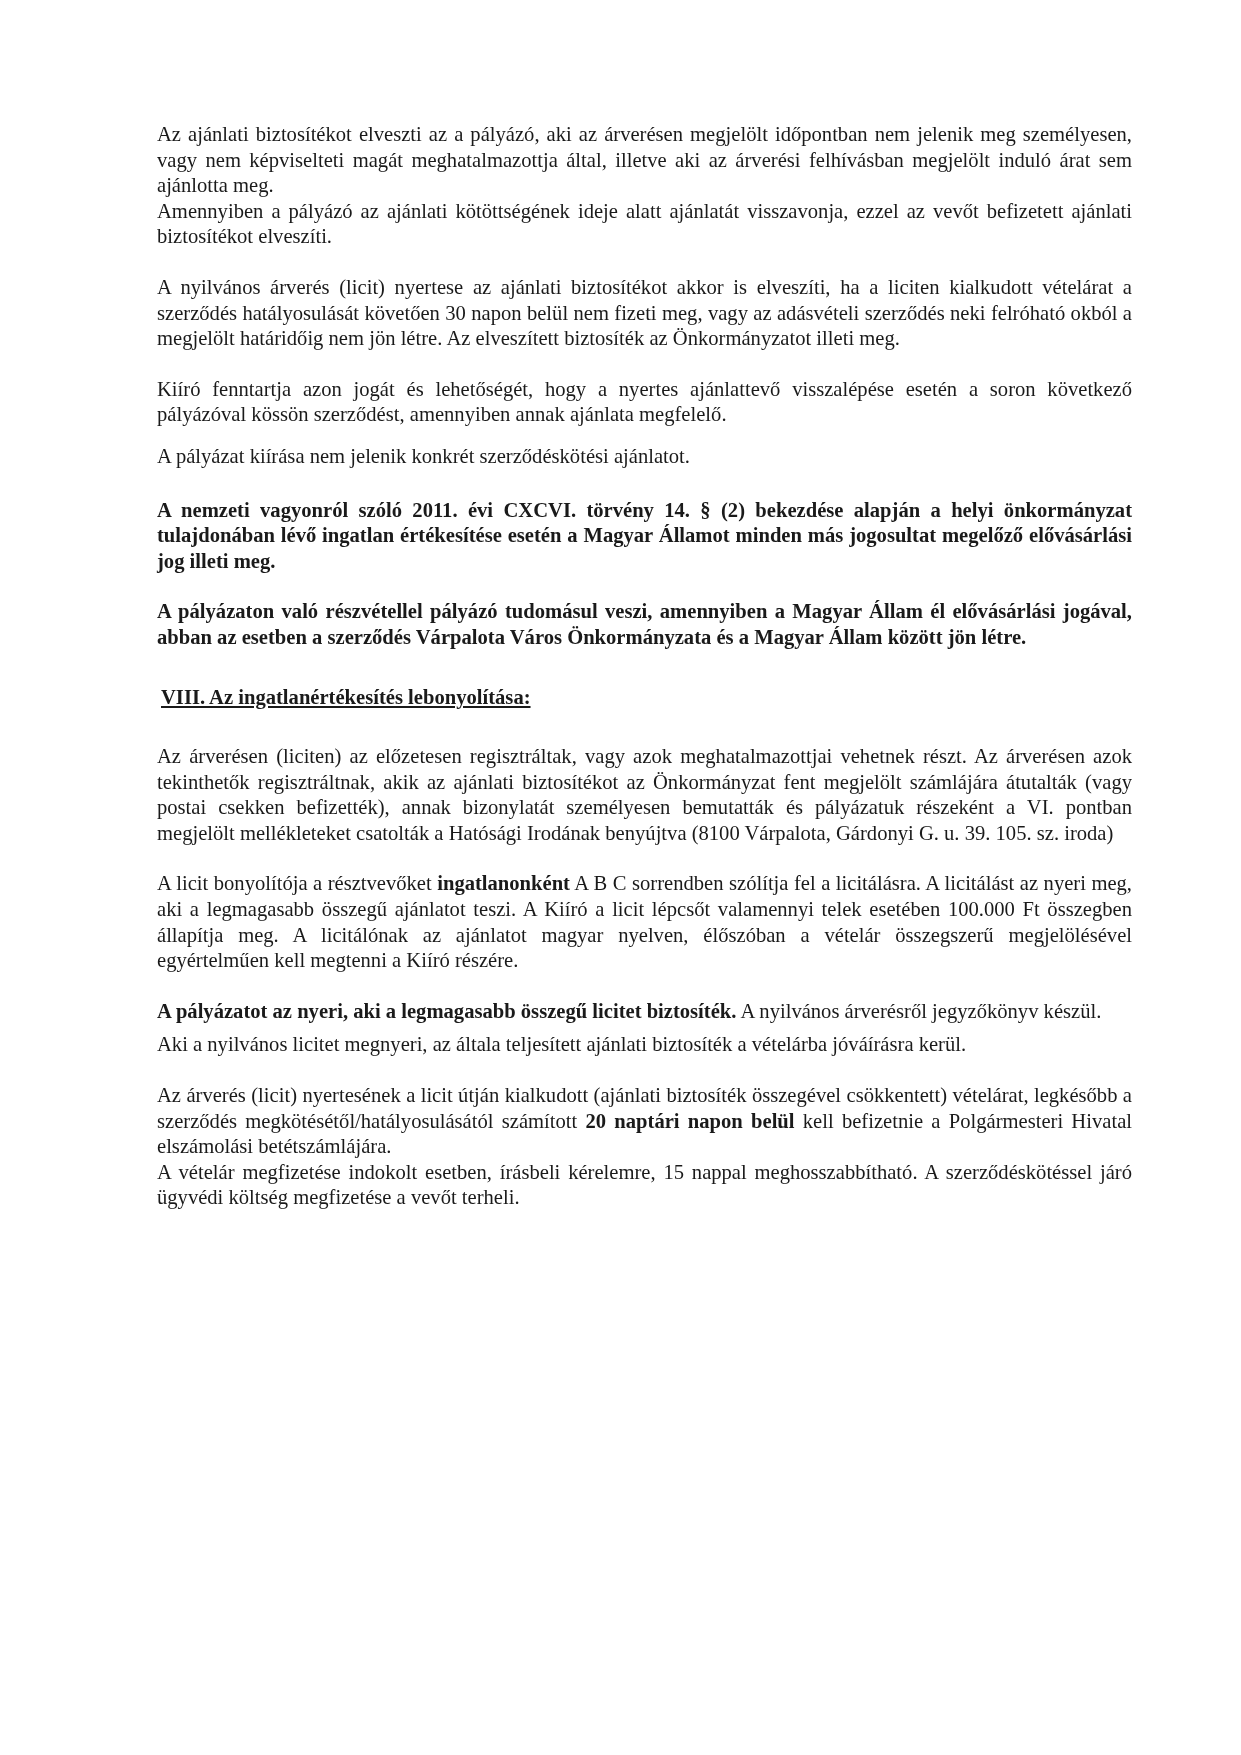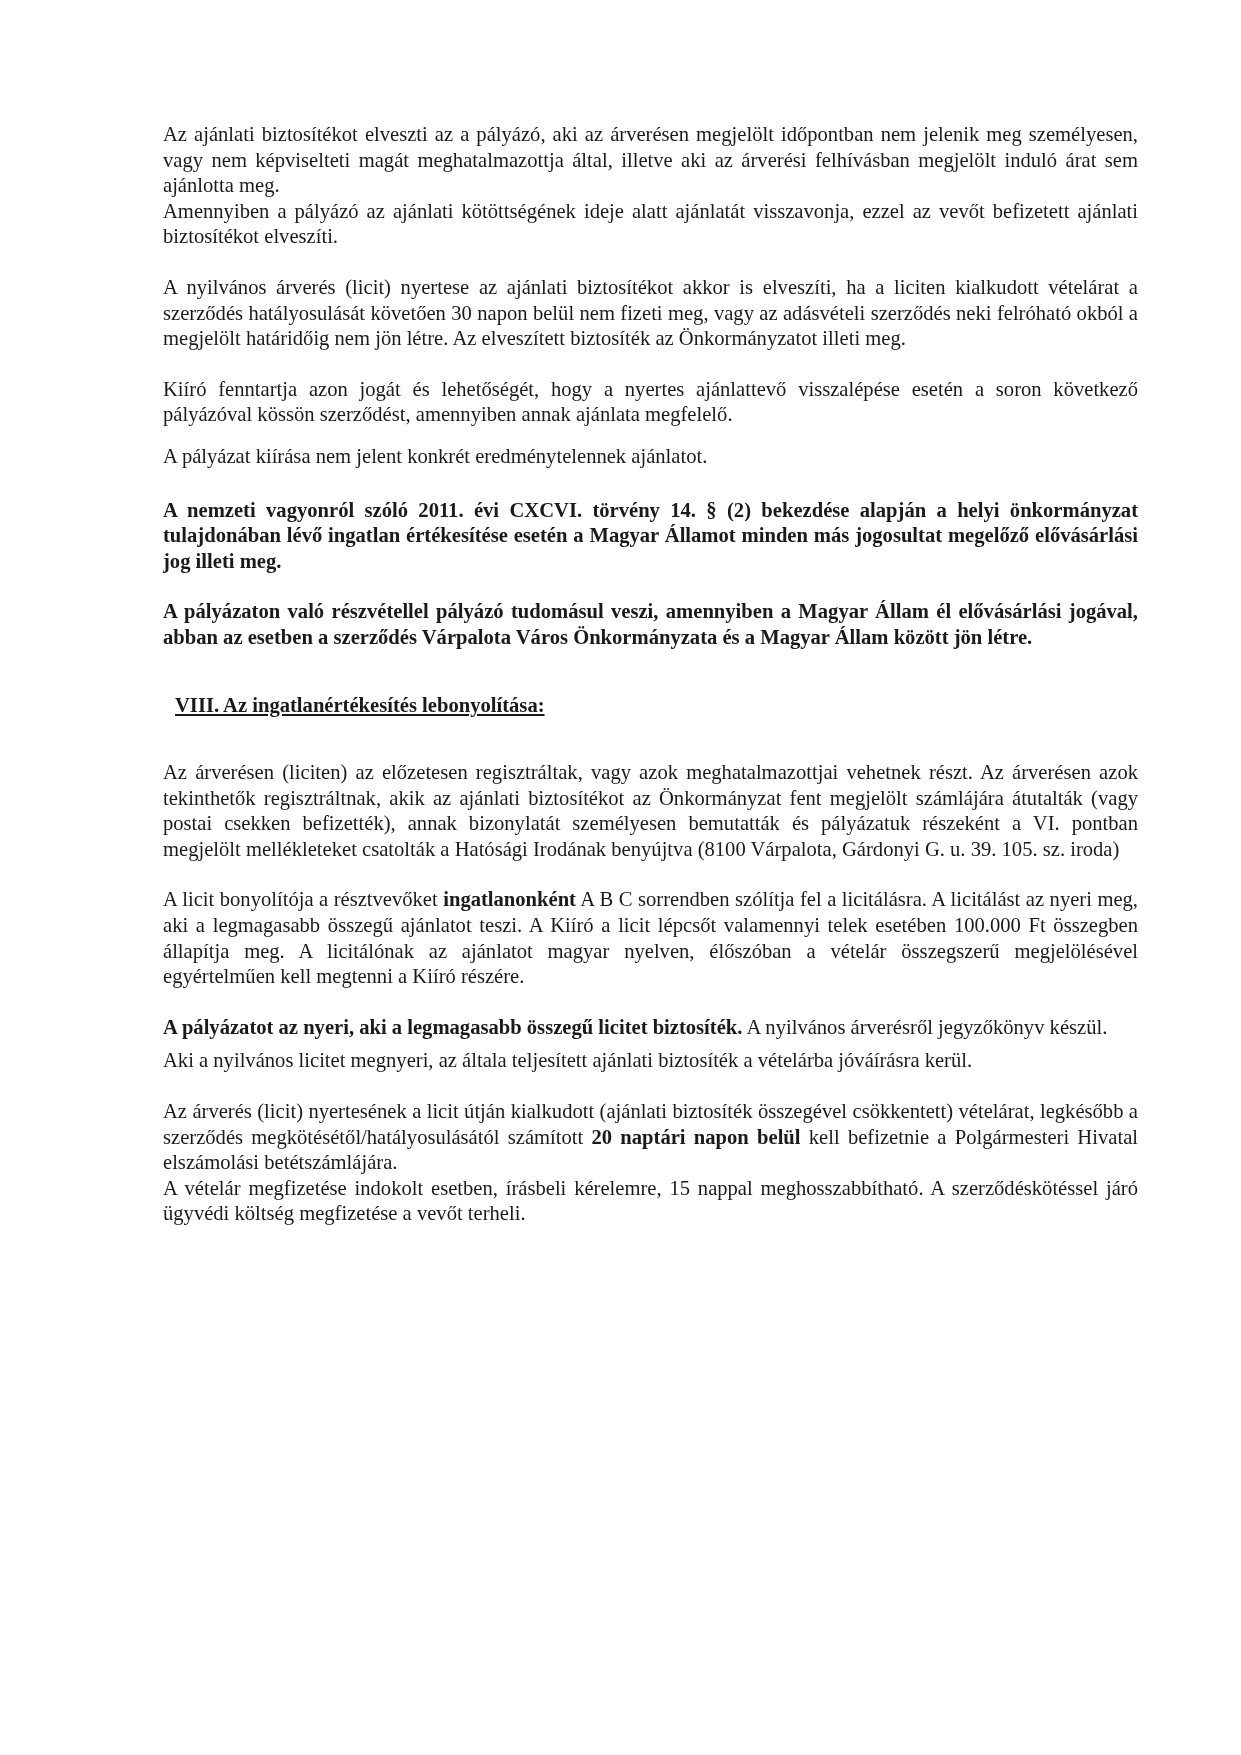--- a/index.html
+++ b/index.html
@@ -2,44 +2,44 @@
 <html><head>
 <meta charset="utf-8">
 <style>
   html, body { margin: 0; padding: 0; background: #ffffff; }
   body {
     width: 1241px; height: 1755px; position: relative; overflow: hidden;
     font-family: "Liberation Serif", "DejaVu Serif", serif;
     color: #1a1a1a;
   }
   .page {
-    position: absolute; left: 163px; top: 122px; width: 975px;
+    position: absolute; left: 157px; top: 122px; width: 975px;
     font-size: 20.6px; line-height: 25.6px;
   }
   .p { margin: 0; text-align: justify; text-align-last: left; }
   .b { font-weight: bold; }
-  .heading { font-weight: bold; text-decoration: underline; margin: 12px; }
+  .heading { font-weight: bold; text-decoration: underline; margin: 4px; }
   .gap-s { height: 8px; }
   .gap-m { height: 20px; }
   .gap-l { height: 25px; }
   .gap-xl { height: 30px; }
 </style>
 </head>
 <body>
 
 <div class="page">
   <p class="p">Az ajánlati biztosítékot elveszti az a pályázó, aki az árverésen megjelölt időpontban nem jelenik meg személyesen, vagy nem képviselteti magát meghatalmazottja által, illetve aki az árverési felhívásban megjelölt induló árat sem ajánlotta meg.</p>
   <p class="p">Amennyiben a pályázó az ajánlati kötöttségének ideje alatt ajánlatát visszavonja, ezzel az vevőt befizetett ajánlati biztosítékot elveszíti.</p>
   <div class="gap-l"></div>
   <p class="p">A nyilvános árverés (licit) nyertese az ajánlati biztosítékot akkor is elveszíti, ha a liciten kialkudott vételárat a szerződés hatályosulását követően 30 napon belül nem fizeti meg, vagy az adásvételi szerződés neki felróható okból a megjelölt határidőig nem jön létre. Az elveszített biztosíték az Önkormányzatot illeti meg.</p>
   <div class="gap-l"></div>
   <p class="p">Kiíró fenntartja azon jogát és lehetőségét, hogy a nyertes ajánlattevő visszalépése esetén a soron következő pályázóval kössön szerződést, amennyiben annak ajánlata megfelelő.</p>
   <div class="gap-s"></div>
   <div class="gap-s"></div>
-  <p class="p">A pályázat kiírása nem jelent konkrét eredménytelennek ajánlatot.</p>
+  <p class="p">A pályázat kiírása nem jelenik konkrét szerződéskötési ajánlatot.</p>
   <div class="gap-m"></div>
   <div class="gap-s"></div>
   <p class="p b">A nemzeti vagyonról szóló 2011. évi CXCVI. törvény 14. § (2) bekezdése alapján a helyi önkormányzat tulajdonában lévő ingatlan értékesítése esetén a Magyar Államot minden más jogosultat megelőző elővásárlási jog illeti meg.</p>
   <div class="gap-l"></div>
   <p class="p b">A pályázaton való részvétellel pályázó tudomásul veszi, amennyiben a Magyar Állam él elővásárlási jogával, abban az esetben a szerződés Várpalota Város Önkormányzata és a Magyar Állam között jön létre.</p>
   <div class="gap-xl"></div>
   <p class="heading">VIII. Az ingatlanértékesítés lebonyolítása:</p>
   <div class="gap-xl"></div>
   <p class="p">Az árverésen (liciten) az előzetesen regisztráltak, vagy azok meghatalmazottjai vehetnek részt. Az árverésen azok tekinthetők regisztráltnak, akik az ajánlati biztosítékot az Önkormányzat fent megjelölt számlájára átutalták (vagy postai csekken befizették), annak bizonylatát személyesen bemutatták és pályázatuk részeként a VI. pontban megjelölt mellékleteket csatolták a Hatósági Irodának benyújtva (8100 Várpalota, Gárdonyi G. u. 39. 105. sz. iroda)</p>
   <div class="gap-l"></div>

